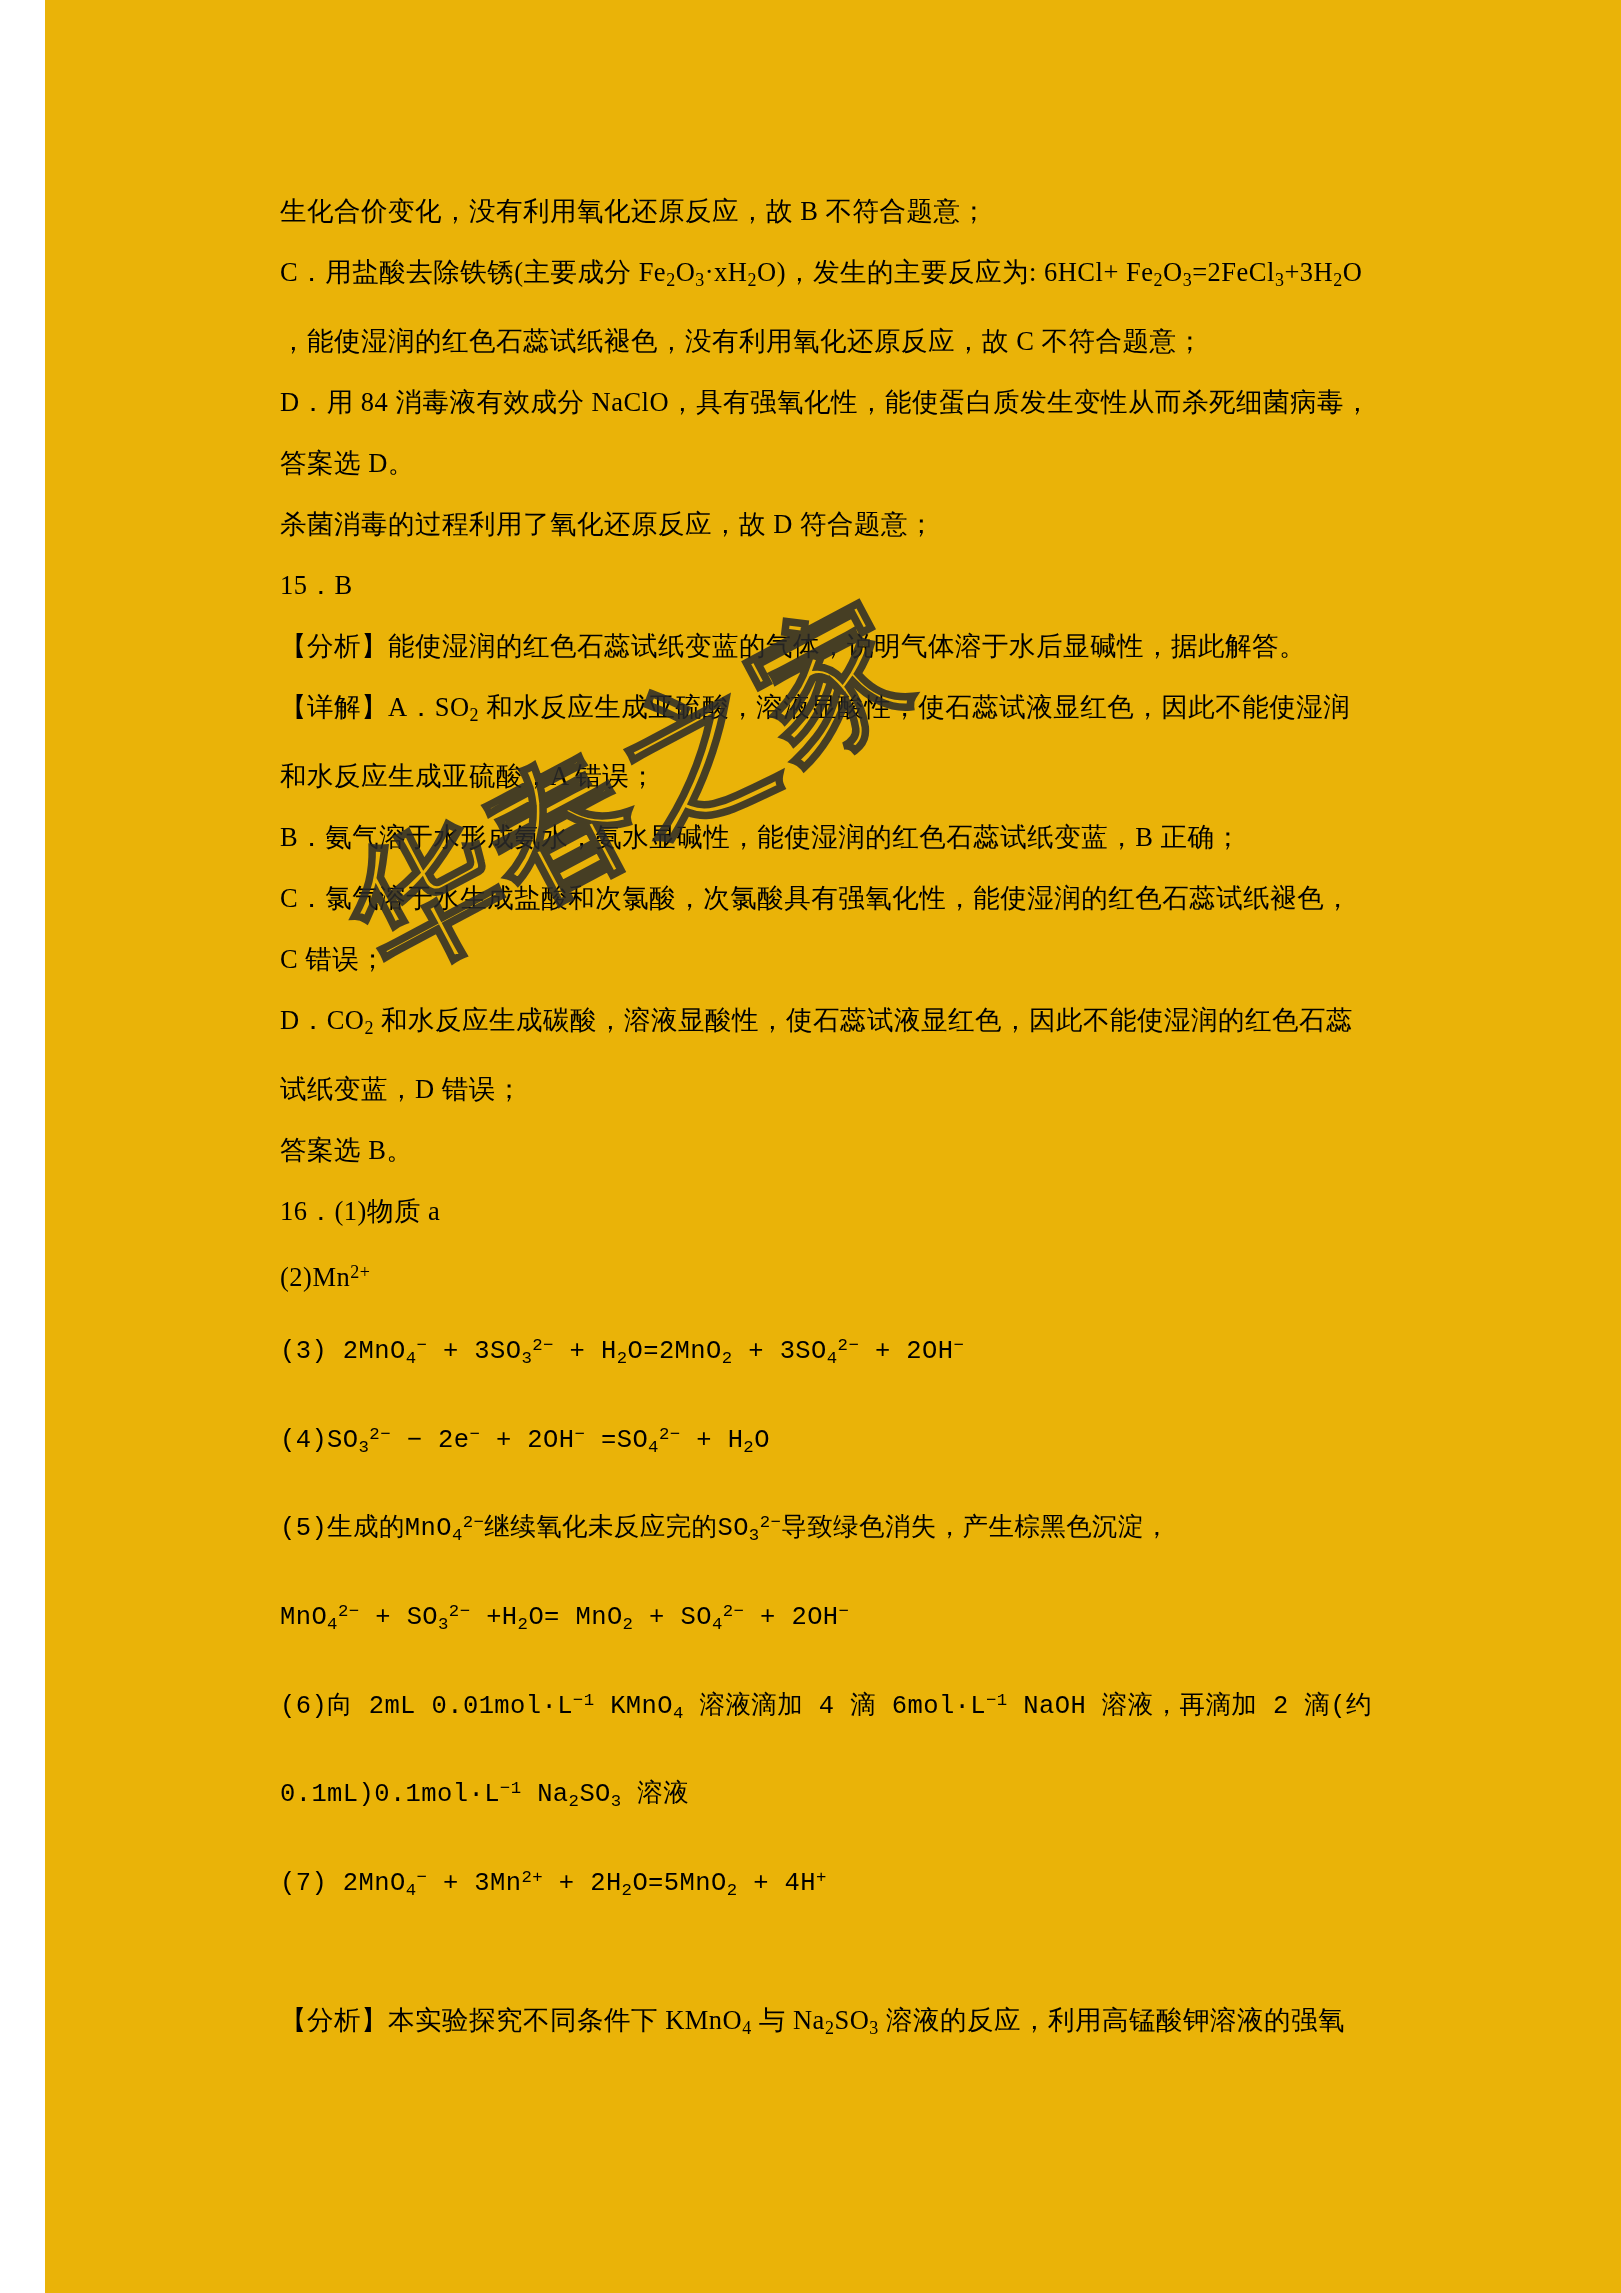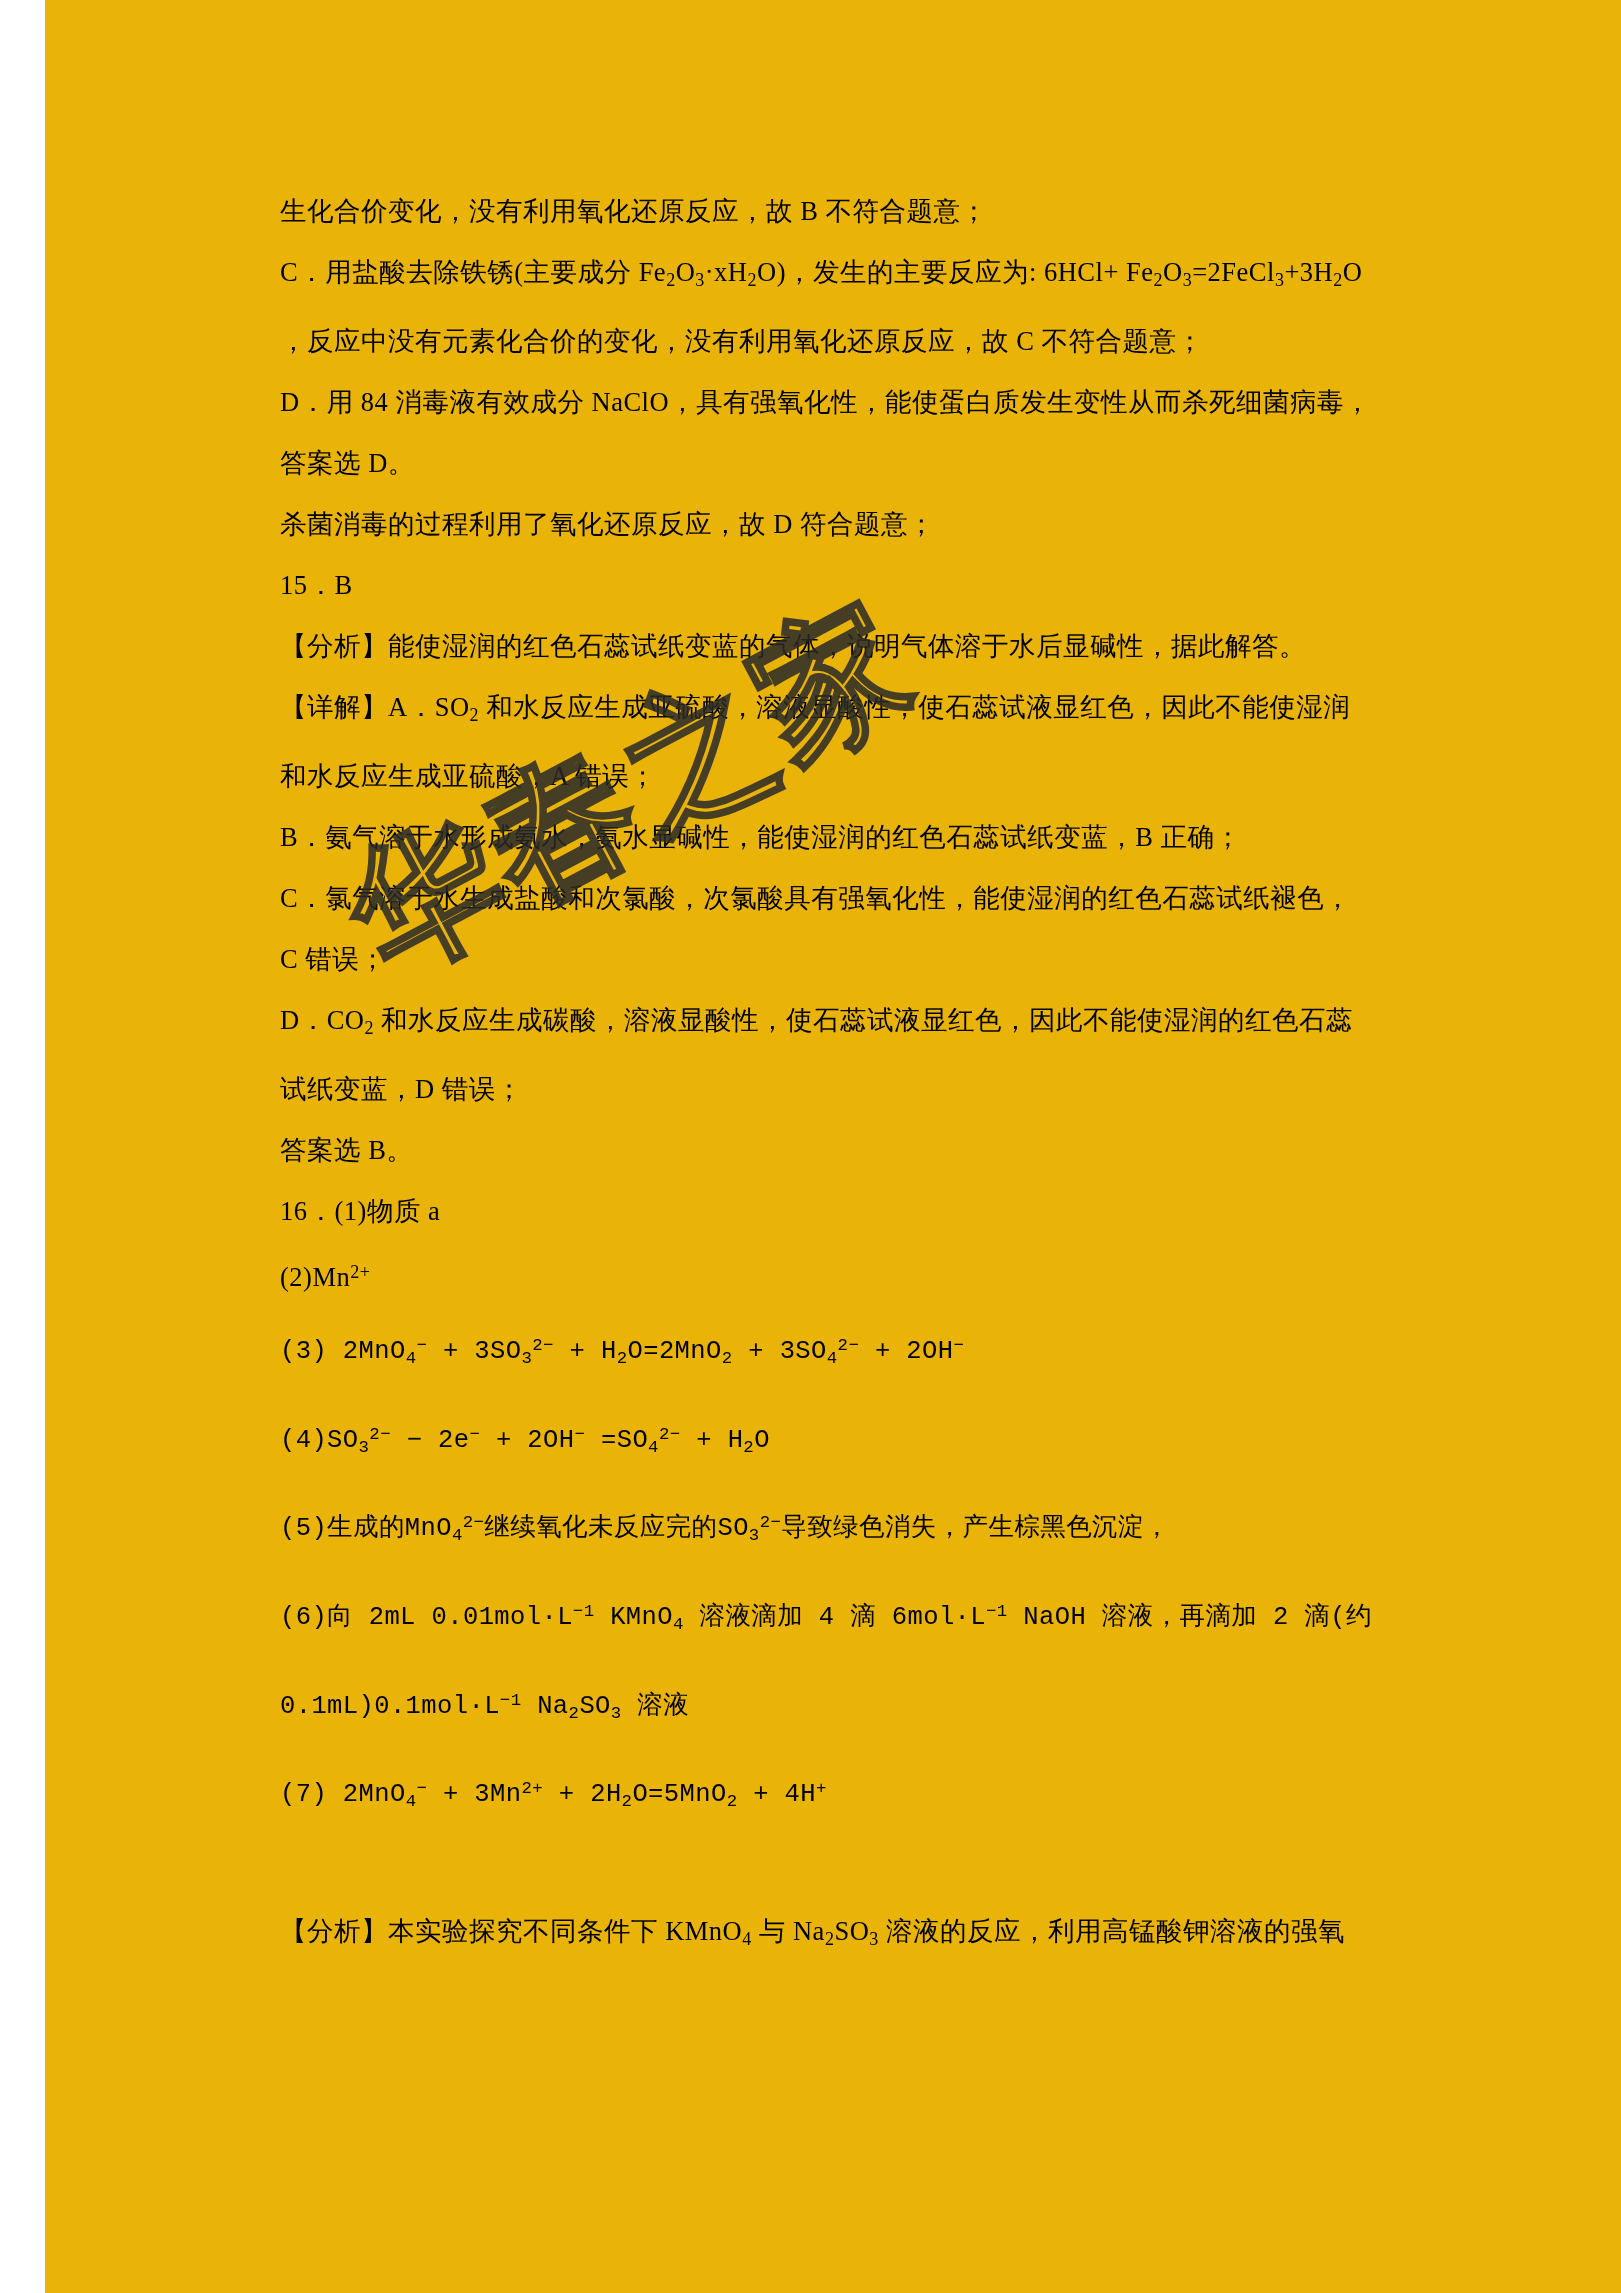--- a/index.html
+++ b/index.html
@@ -72,39 +72,40 @@
   }
 </style>
 </head>
 <body>
 
 <div class="page">
 
   <div class="content">
     <div class="line">生化合价变化，没有利用氧化还原反应，故 B 不符合题意；</div>
     <div class="line">C．用盐酸去除铁锈(主要成分 Fe<sub>2</sub>O<sub>3</sub>·xH<sub>2</sub>O)，发生的主要反应为: 6HCl+ Fe<sub>2</sub>O<sub>3</sub>=2FeCl<sub>3</sub>+3H<sub>2</sub>O</div>
-    <div class="line">，反应中没有元素化合价的变化，没有利用氧化还原反应，故 C 不符合题意；</div>
+    <div class="line">，能使湿润的红色石蕊试纸褪色，没有利用氧化还原反应，故 C 不符合题意；</div>
     <div class="line">D．用 84 消毒液有效成分 NaClO，具有强氧化性，能使蛋白质发生变性从而杀死细菌病毒，</div>
     <div class="line">答案选 D。</div>
     <div class="line">杀菌消毒的过程利用了氧化还原反应，故 D 符合题意；</div>
     <div class="line">15．B</div>
     <div class="line">【分析】能使湿润的红色石蕊试纸变蓝的气体，说明气体溶于水后显碱性，据此解答。</div>
     <div class="line">【详解】A．SO<sub>2</sub> 和水反应生成亚硫酸，溶液显酸性，使石蕊试液显红色，因此不能使湿润</div>
     <div class="line">和水反应生成亚硫酸，A 错误；</div>
     <div class="line">B．氨气溶于水形成氨水，氨水显碱性，能使湿润的红色石蕊试纸变蓝，B 正确；</div>
     <div class="line">C．氯气溶于水生成盐酸和次氯酸，次氯酸具有强氧化性，能使湿润的红色石蕊试纸褪色，</div>
     <div class="line">C 错误；</div>
     <div class="line">D．CO<sub>2</sub> 和水反应生成碳酸，溶液显酸性，使石蕊试液显红色，因此不能使湿润的红色石蕊</div>
     <div class="line">试纸变蓝，D 错误；</div>
     <div class="line">答案选 B。</div>
     <div class="line">16．(1)物质 a</div>
     <div class="line">(2)Mn<sup>2+</sup></div>
     <div class="line eq eqline">(3) 2MnO<sub>4</sub><sup>−</sup> + 3SO<sub>3</sub><sup>2−</sup> + H<sub>2</sub>O=2MnO<sub>2</sub> + 3SO<sub>4</sub><sup>2−</sup> + 2OH<sup>−</sup></div>
     <div class="line eq eqline">(4)SO<sub>3</sub><sup>2−</sup> − 2e<sup>−</sup> + 2OH<sup>−</sup> =SO<sub>4</sub><sup>2−</sup> + H<sub>2</sub>O</div>
     <div class="line eq eqline">(5)生成的MnO<sub>4</sub><sup>2−</sup>继续氧化未反应完的SO<sub>3</sub><sup>2−</sup>导致绿色消失，产生棕黑色沉淀，</div>
+    <div class="line eq eqline">MnO<sub>4</sub><sup>2−</sup> + SO<sub>3</sub><sup>2−</sup> +H<sub>2</sub>O= MnO<sub>2</sub> + SO<sub>4</sub><sup>2−</sup> + 2OH<sup>−</sup></div>
     <div class="line eq eqline">(6)向 2mL 0.01mol·L<sup>−1</sup> KMnO<sub>4</sub> 溶液滴加 4 滴 6mol·L<sup>−1</sup> NaOH 溶液，再滴加 2 滴(约</div>
     <div class="line eq eqline">0.1mL)0.1mol·L<sup>−1</sup> Na<sub>2</sub>SO<sub>3</sub> 溶液</div>
     <div class="line eq eqline">(7) 2MnO<sub>4</sub><sup>−</sup> + 3Mn<sup>2+</sup> + 2H<sub>2</sub>O=5MnO<sub>2</sub> + 4H<sup>+</sup></div>
     <div class="big-gap"></div>
     <div class="line">【分析】本实验探究不同条件下 KMnO<sub>4</sub> 与 Na<sub>2</sub>SO<sub>3</sub> 溶液的反应，利用高锰酸钾溶液的强氧</div>
   </div>
 
   <div class="watermark">
     <div class="watermark-text">华春之家</div>
   </div>

